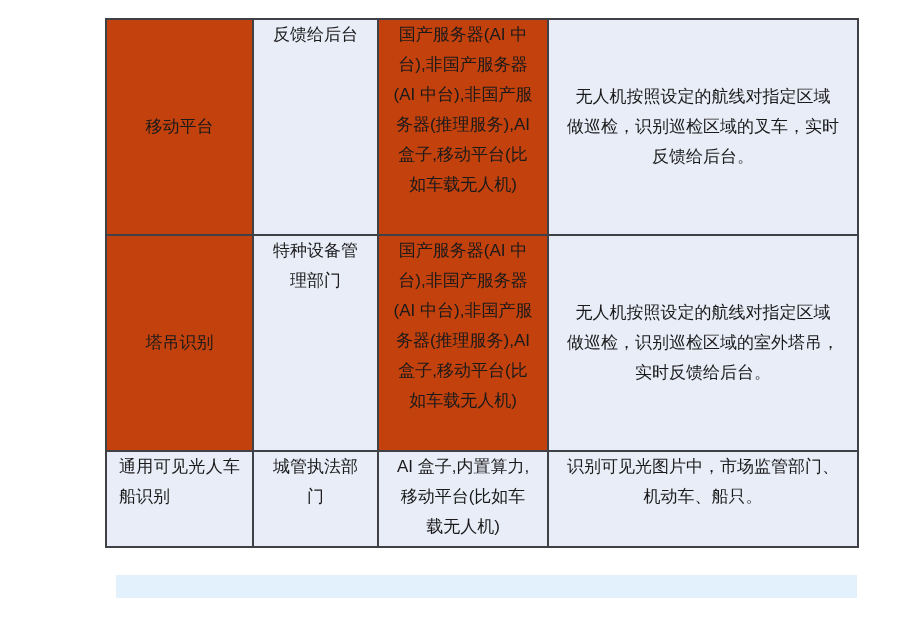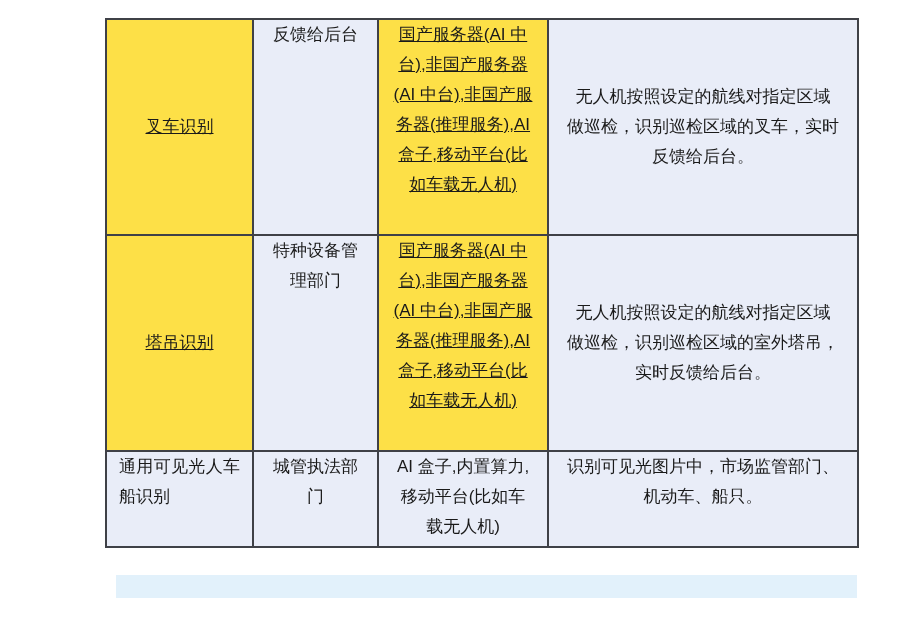--- a/index.html
+++ b/index.html
@@ -30,21 +30,21 @@
   
   .col-scenario    { width: 147px; }
   .col-department  { width: 125px; }
   .col-platform    { width: 170px; }
   .col-description { width: 310px; }
   
   tr.row-tall  { height: 216px; }
   tr.row-short { height: 96px; }
   
   .shade { background: #e9edf8; }
-  .plain { background: #fde047; text-decoration: underline; }
+  .plain { background: #c2410c; }
   
   .pre    { white-space: pre-line; }
   .center { text-align: center; }
   .mid    { vertical-align: middle; margin-top: 31px; }
   .top    { vertical-align: top; padding-top: 10px; }
   .top-sm { vertical-align: top; padding-top: 12px; }
   .wrap-justify {
     text-align: justify;
     text-justify: inter-character;
     vertical-align: top;
@@ -66,21 +66,21 @@
 
   <table class="doc-table">
     <colgroup>
       <col class="col-scenario">
       <col class="col-department">
       <col class="col-platform">
       <col class="col-description">
     </colgroup>
     <tbody>
       <tr class="row-tall">
-        <td class="plain mid center">叉车识别</td>
+        <td class="plain mid center">移动平台</td>
         <td class="shade top center">反馈给后台</td>
         <td class="plain top center pre">国产服务器(AI 中
 台),非国产服务器
 (AI 中台),非国产服
 务器(推理服务),AI
 盒子,移动平台(比
 如车载无人机)</td>
         <td class="shade mid center pre">无人机按照设定的航线对指定区域
 做巡检，识别巡检区域的叉车，实时
 反馈给后台。</td>

